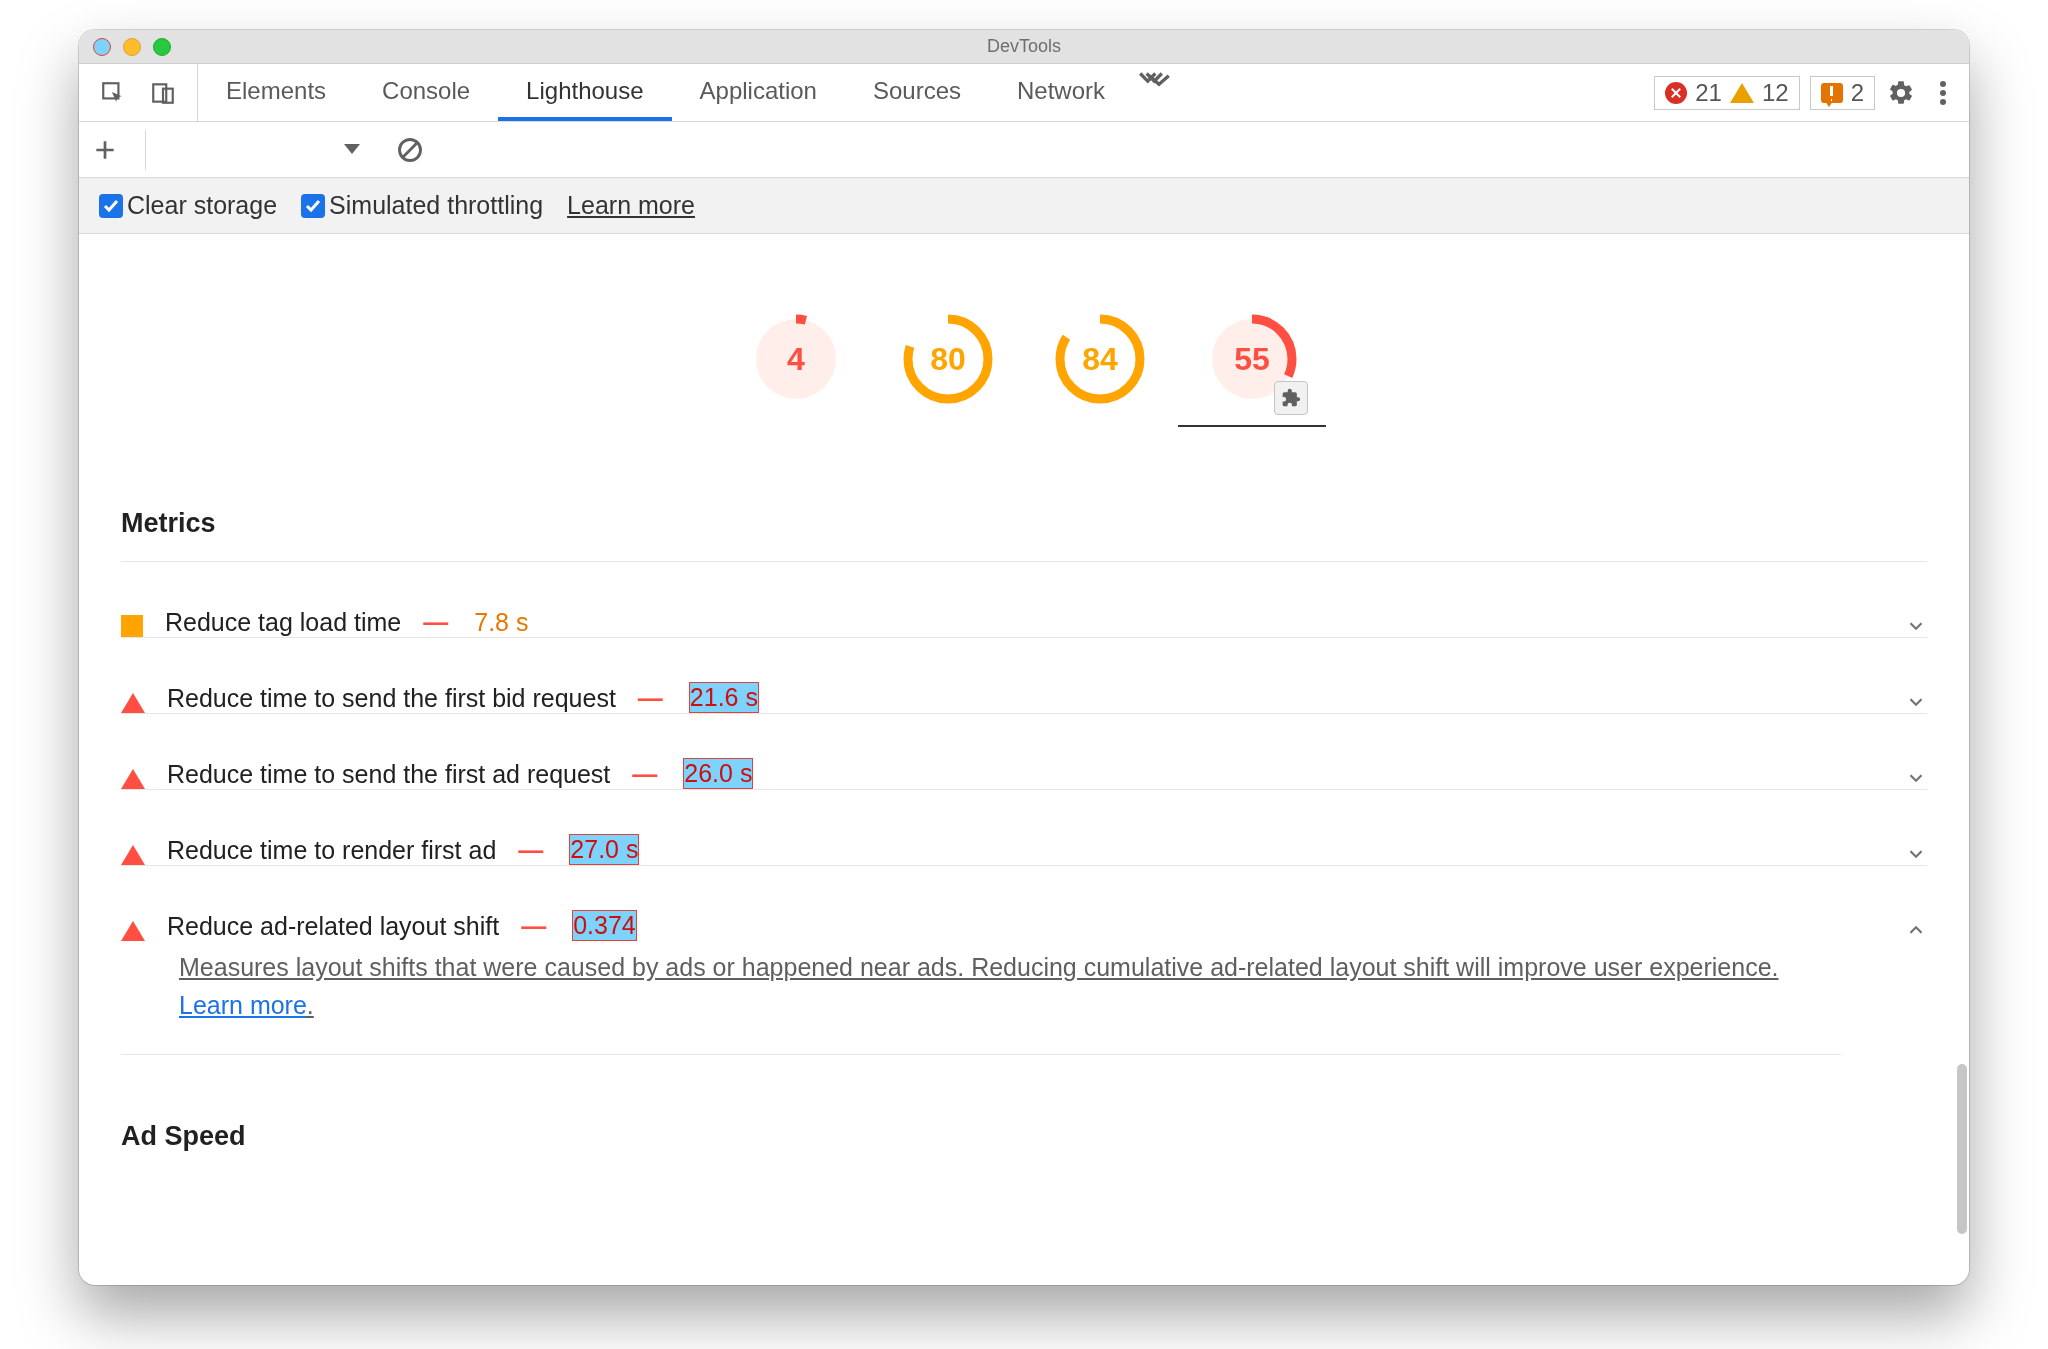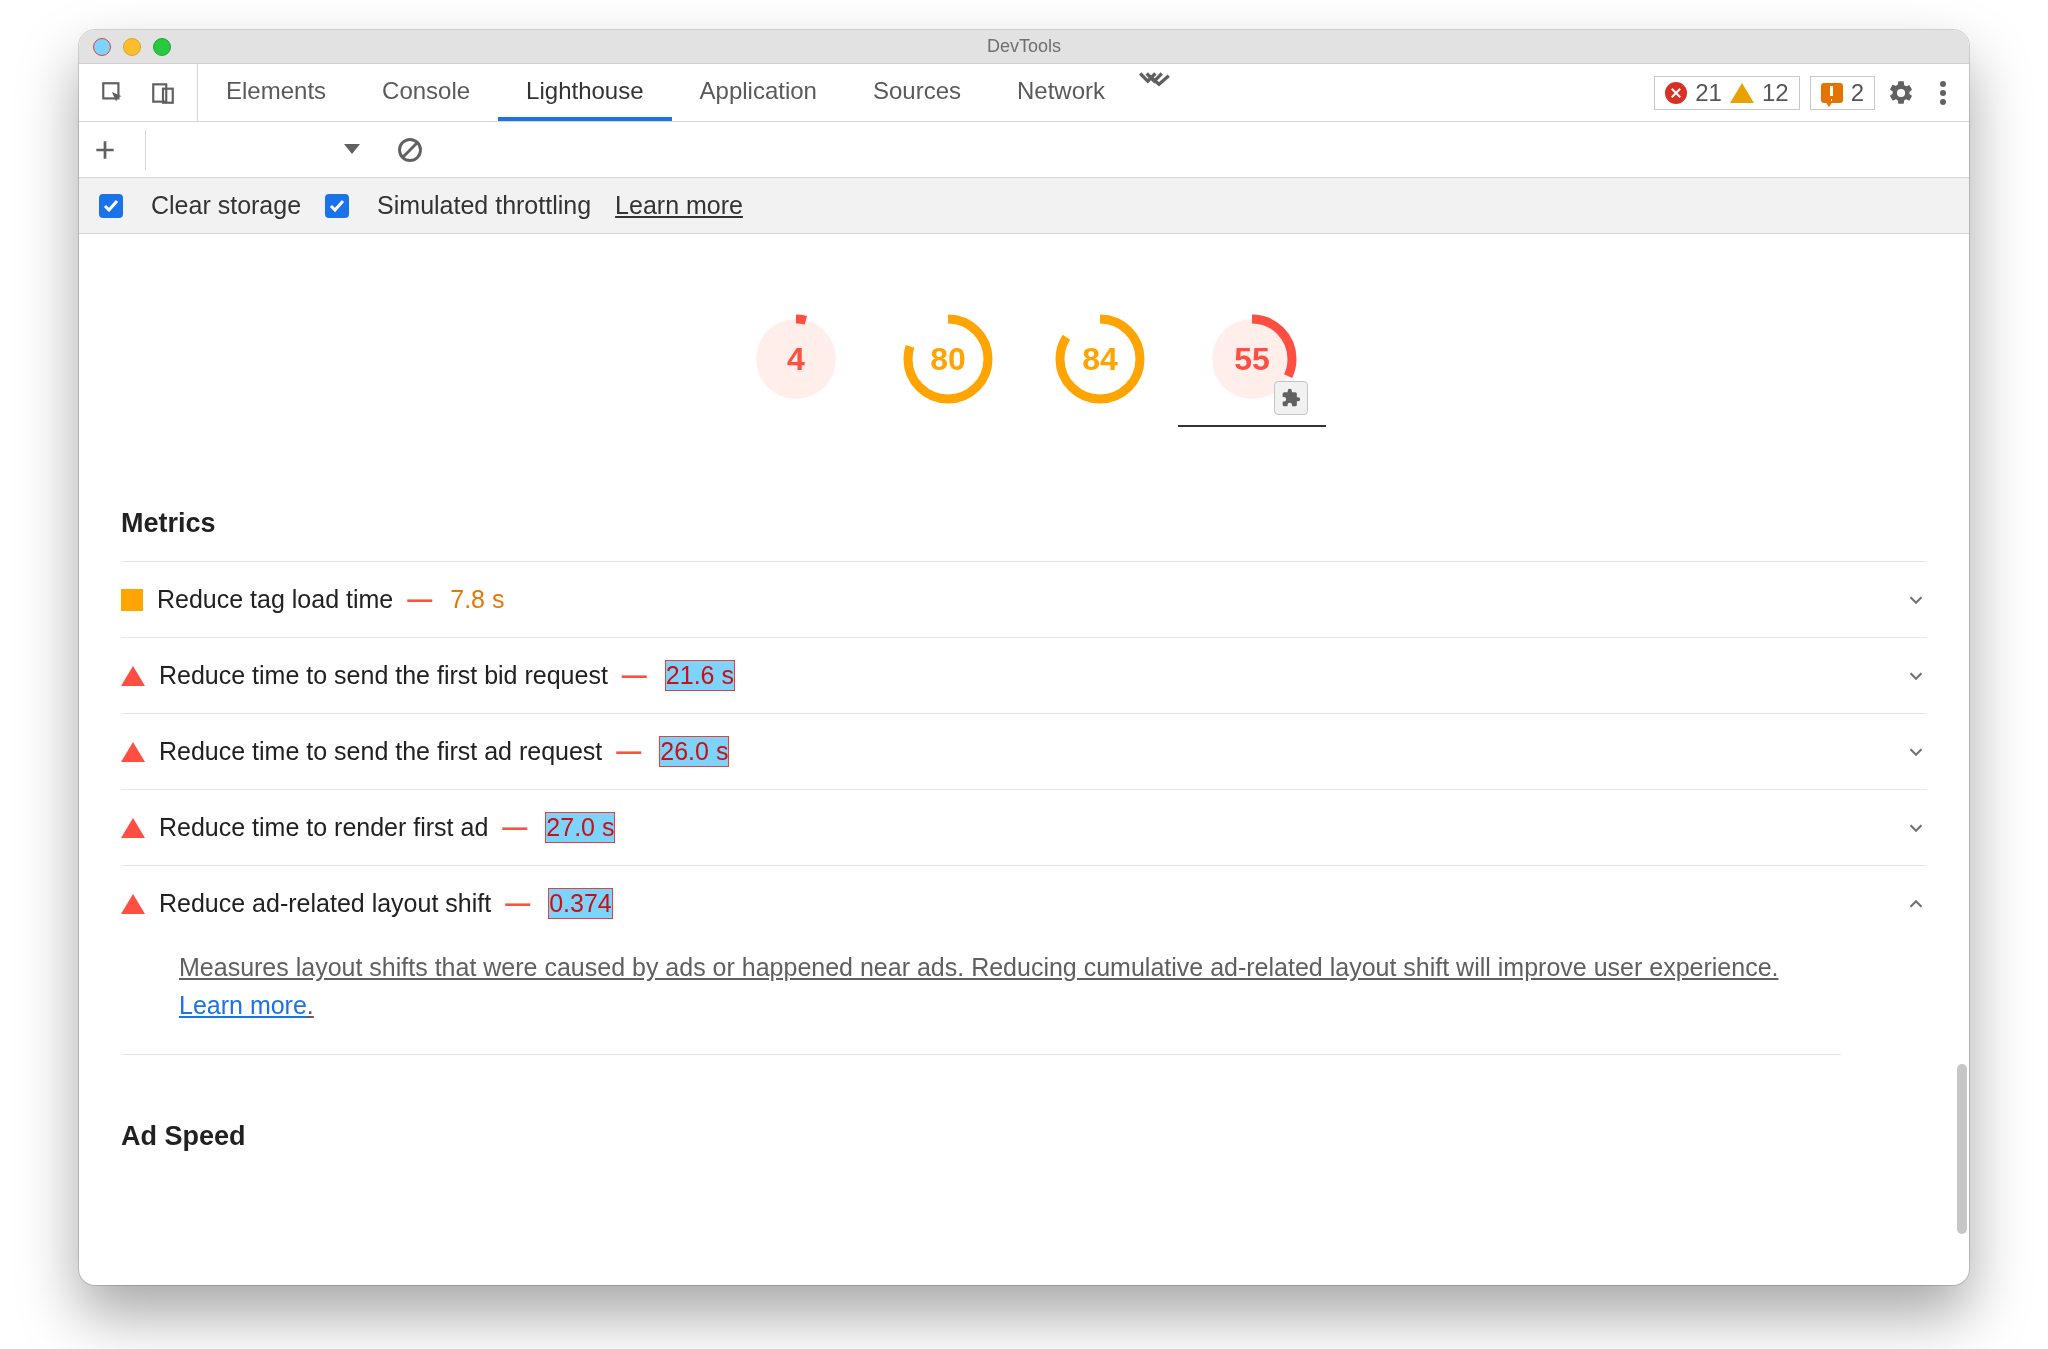--- a/index.html
+++ b/index.html
@@ -130,21 +130,21 @@
     background:#f2f2f2;
     border-bottom: 1px solid #d7d7d7;
     display:flex; align-items:center;
     padding: 0 20px;
     gap: 24px;
     font-size: 25px;
     color:#333;
   }
   .cbx { width:24px; height:24px; border-radius:4px; background:#1a73e8; display:flex; align-items:center; justify-content:center; cursor:pointer;}
   .cbx svg { stroke:#fff; }
-  .optlbl { display:flex; align-items:center; gap:28px; }
+  .optlbl { display:flex; align-items:center; gap:4px; }
   .learnmore { text-decoration: underline; color:#333; cursor:pointer;}
 
   
   .content { flex: 1 1 auto; overflow:auto; position:relative;}
   .gauges {
     height: 250px;
     display:flex; align-items:center; justify-content:center;
     gap: 60px;
   }
   .gauge {
@@ -161,25 +161,25 @@
   }
   .active-underline { position:absolute; bottom:-22px; left:-28px; right:-28px; height:2px; background:#333;}
   .metrics {
     padding: 0 42px;
   }
   .section-title {
     font-size: 27px; font-weight:700; color:#212121;
     padding: 24px 0 22px;
   }
   .mrow {
-    display:flex; align-items:center;
+    display:flex; align-items:flex-end;
     height: 76px;
     border-top: 1px solid #e6e6e6;
     cursor:pointer;
-    gap: 14px;
+    gap: 22px;
     font-size: 25px;
   }
   .mrow:last-child { border-bottom: 1px solid #e6e6e6;}
   .mark-sq { width:22px; height:22px; background:#ffa400;}
   .mark-tri { width:0; height:0; border-left:12px solid transparent; border-right:12px solid transparent; border-bottom:20px solid #ff4e42;}
   .mname { color:#212121; }
   .mdash { color:#ff4e42; font-weight:600; }
   .mval { margin-left:4px; font-weight:400;}
   .mval.orange { color:#e67700; }
   .mval.red { color:#cc0f0f; }

